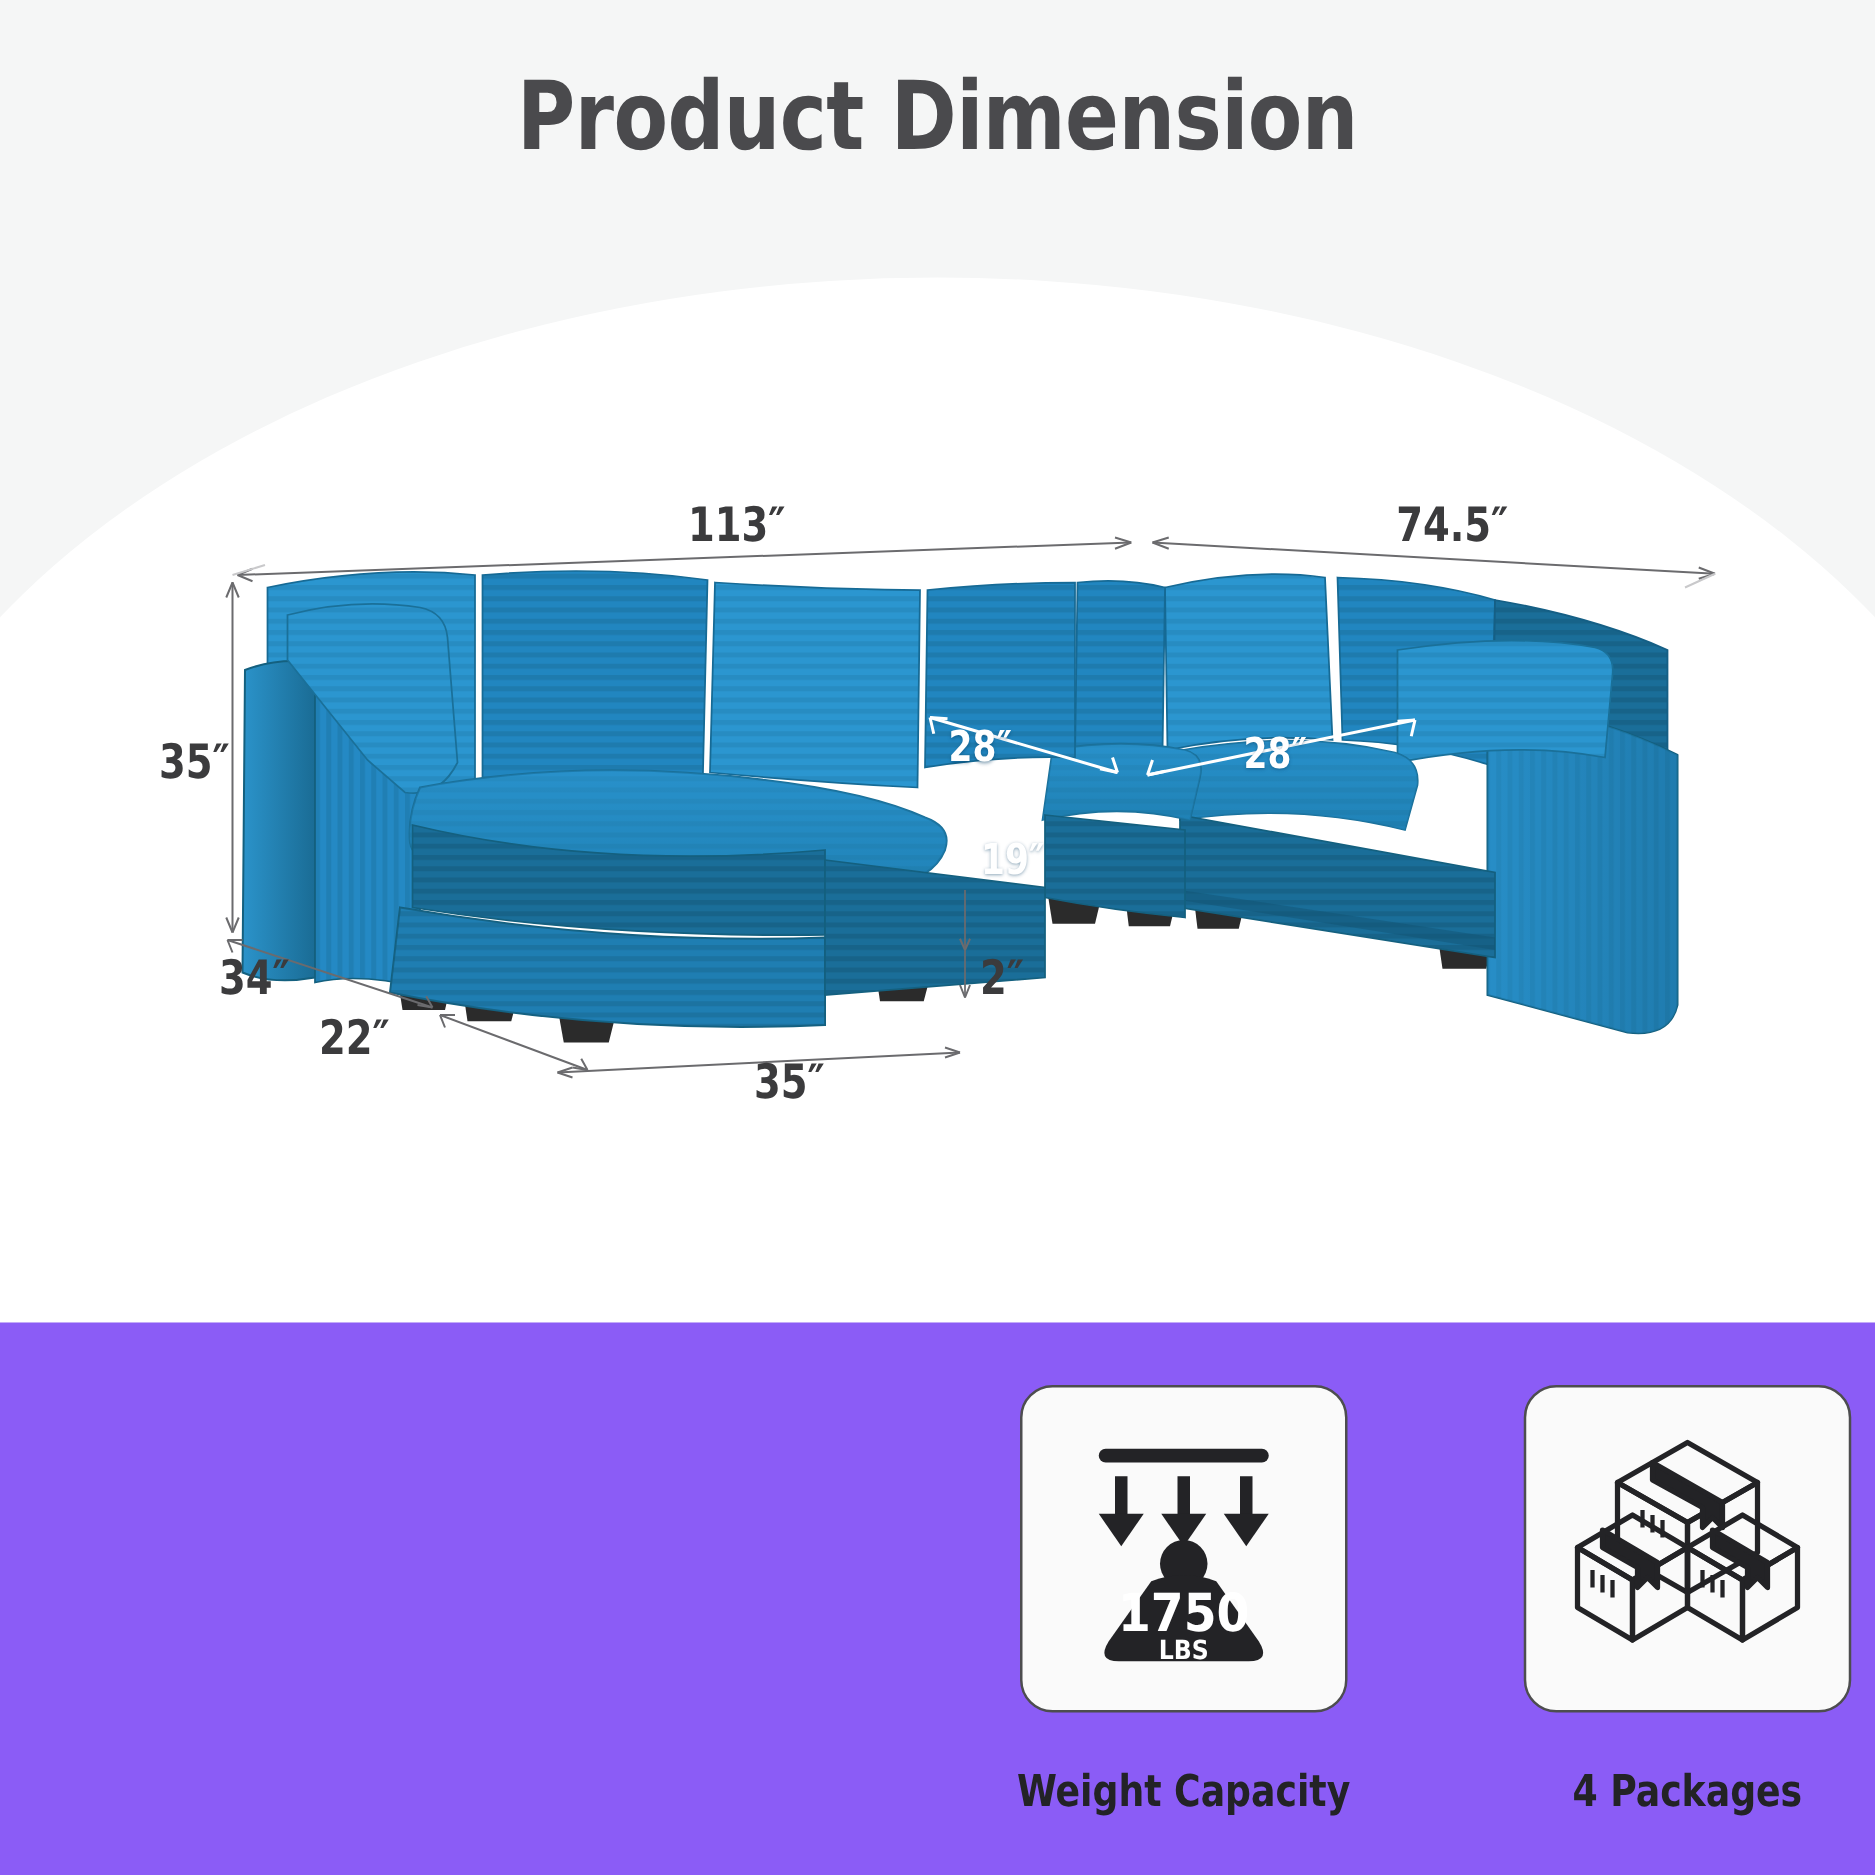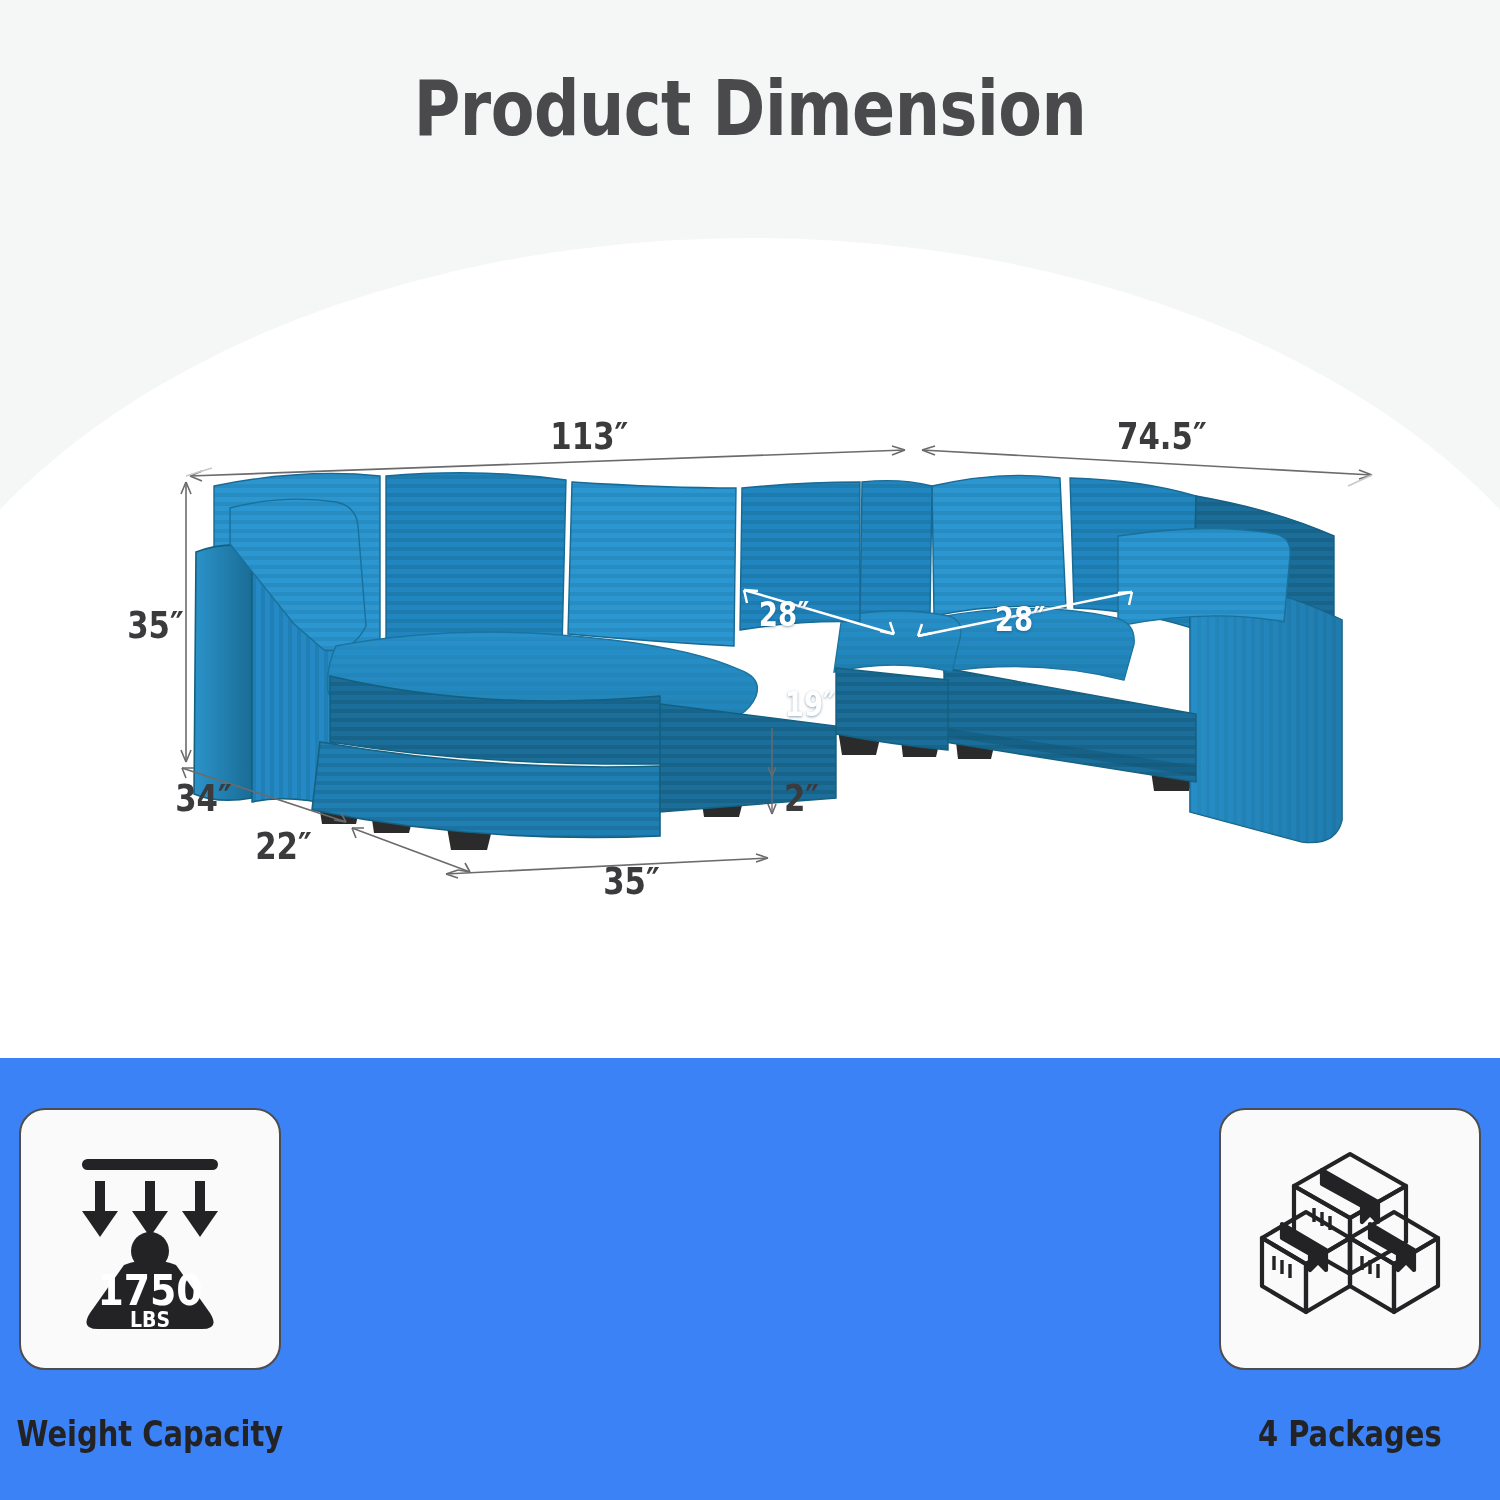--- a/index.html
+++ b/index.html
@@ -5,21 +5,21 @@
   * { margin:0; padding:0; box-sizing:border-box; }
   html,body{ width:1500px; height:1500px; }
   body{
     font-family:"Liberation Sans", sans-serif;
     background:#f5f6f6;
     position:relative;
     overflow:hidden;
   }
   
   #hero{
-    position:absolute; left:0; top:16px; width:1500px; height:1058px;
+    position:absolute; left:0; top:0; width:1500px; height:1058px;
     background:#f5f6f6; overflow:hidden;
   }
   #hero-arc{
     position:absolute; left:-130px; top:222px;
     width:1760px; height:1500px;
     background:#ffffff;
     border-radius:50% 50% 0 0 / 38% 38% 0 0;
   }
   #page-title{
     position:absolute; left:0; top:48px; width:1500px;
@@ -53,23 +53,23 @@
   #dim-22   { left:252px; top:808px;  font-size:38px; }
   #dim-35w  { left:600px; top:843px;  font-size:38px; }
   #dim-2    { left:782px; top:760px;  font-size:38px; }
   #dim-28a  { left:756px; top:578px;  font-size:34px; }
   #dim-28b  { left:992px; top:583px;  font-size:34px; }
   #dim-19   { left:782px; top:668px;  font-size:34px; }
 
   
   #features{
     position:absolute; left:0; top:1058px; width:1500px; height:442px;
-    background:#3b82f6;
-    display:flex; align-items:flex-start; justify-content:space-between;
-    gap:82px; padding-top:50px;
+    background:#8b5cf6;
+    display:flex; align-items:flex-start; justify-content:flex-end;
+    gap:103px; padding-top:50px;
   }
   .feature{
     width:300px; display:flex; flex-direction:column; align-items:center;
   }
   .feature-card{
     width:262px; height:262px;
     border:2.5px solid #4d4d4f;
     border-radius:26px;
     background:#fafafa;
     display:flex; align-items:center; justify-content:center;

